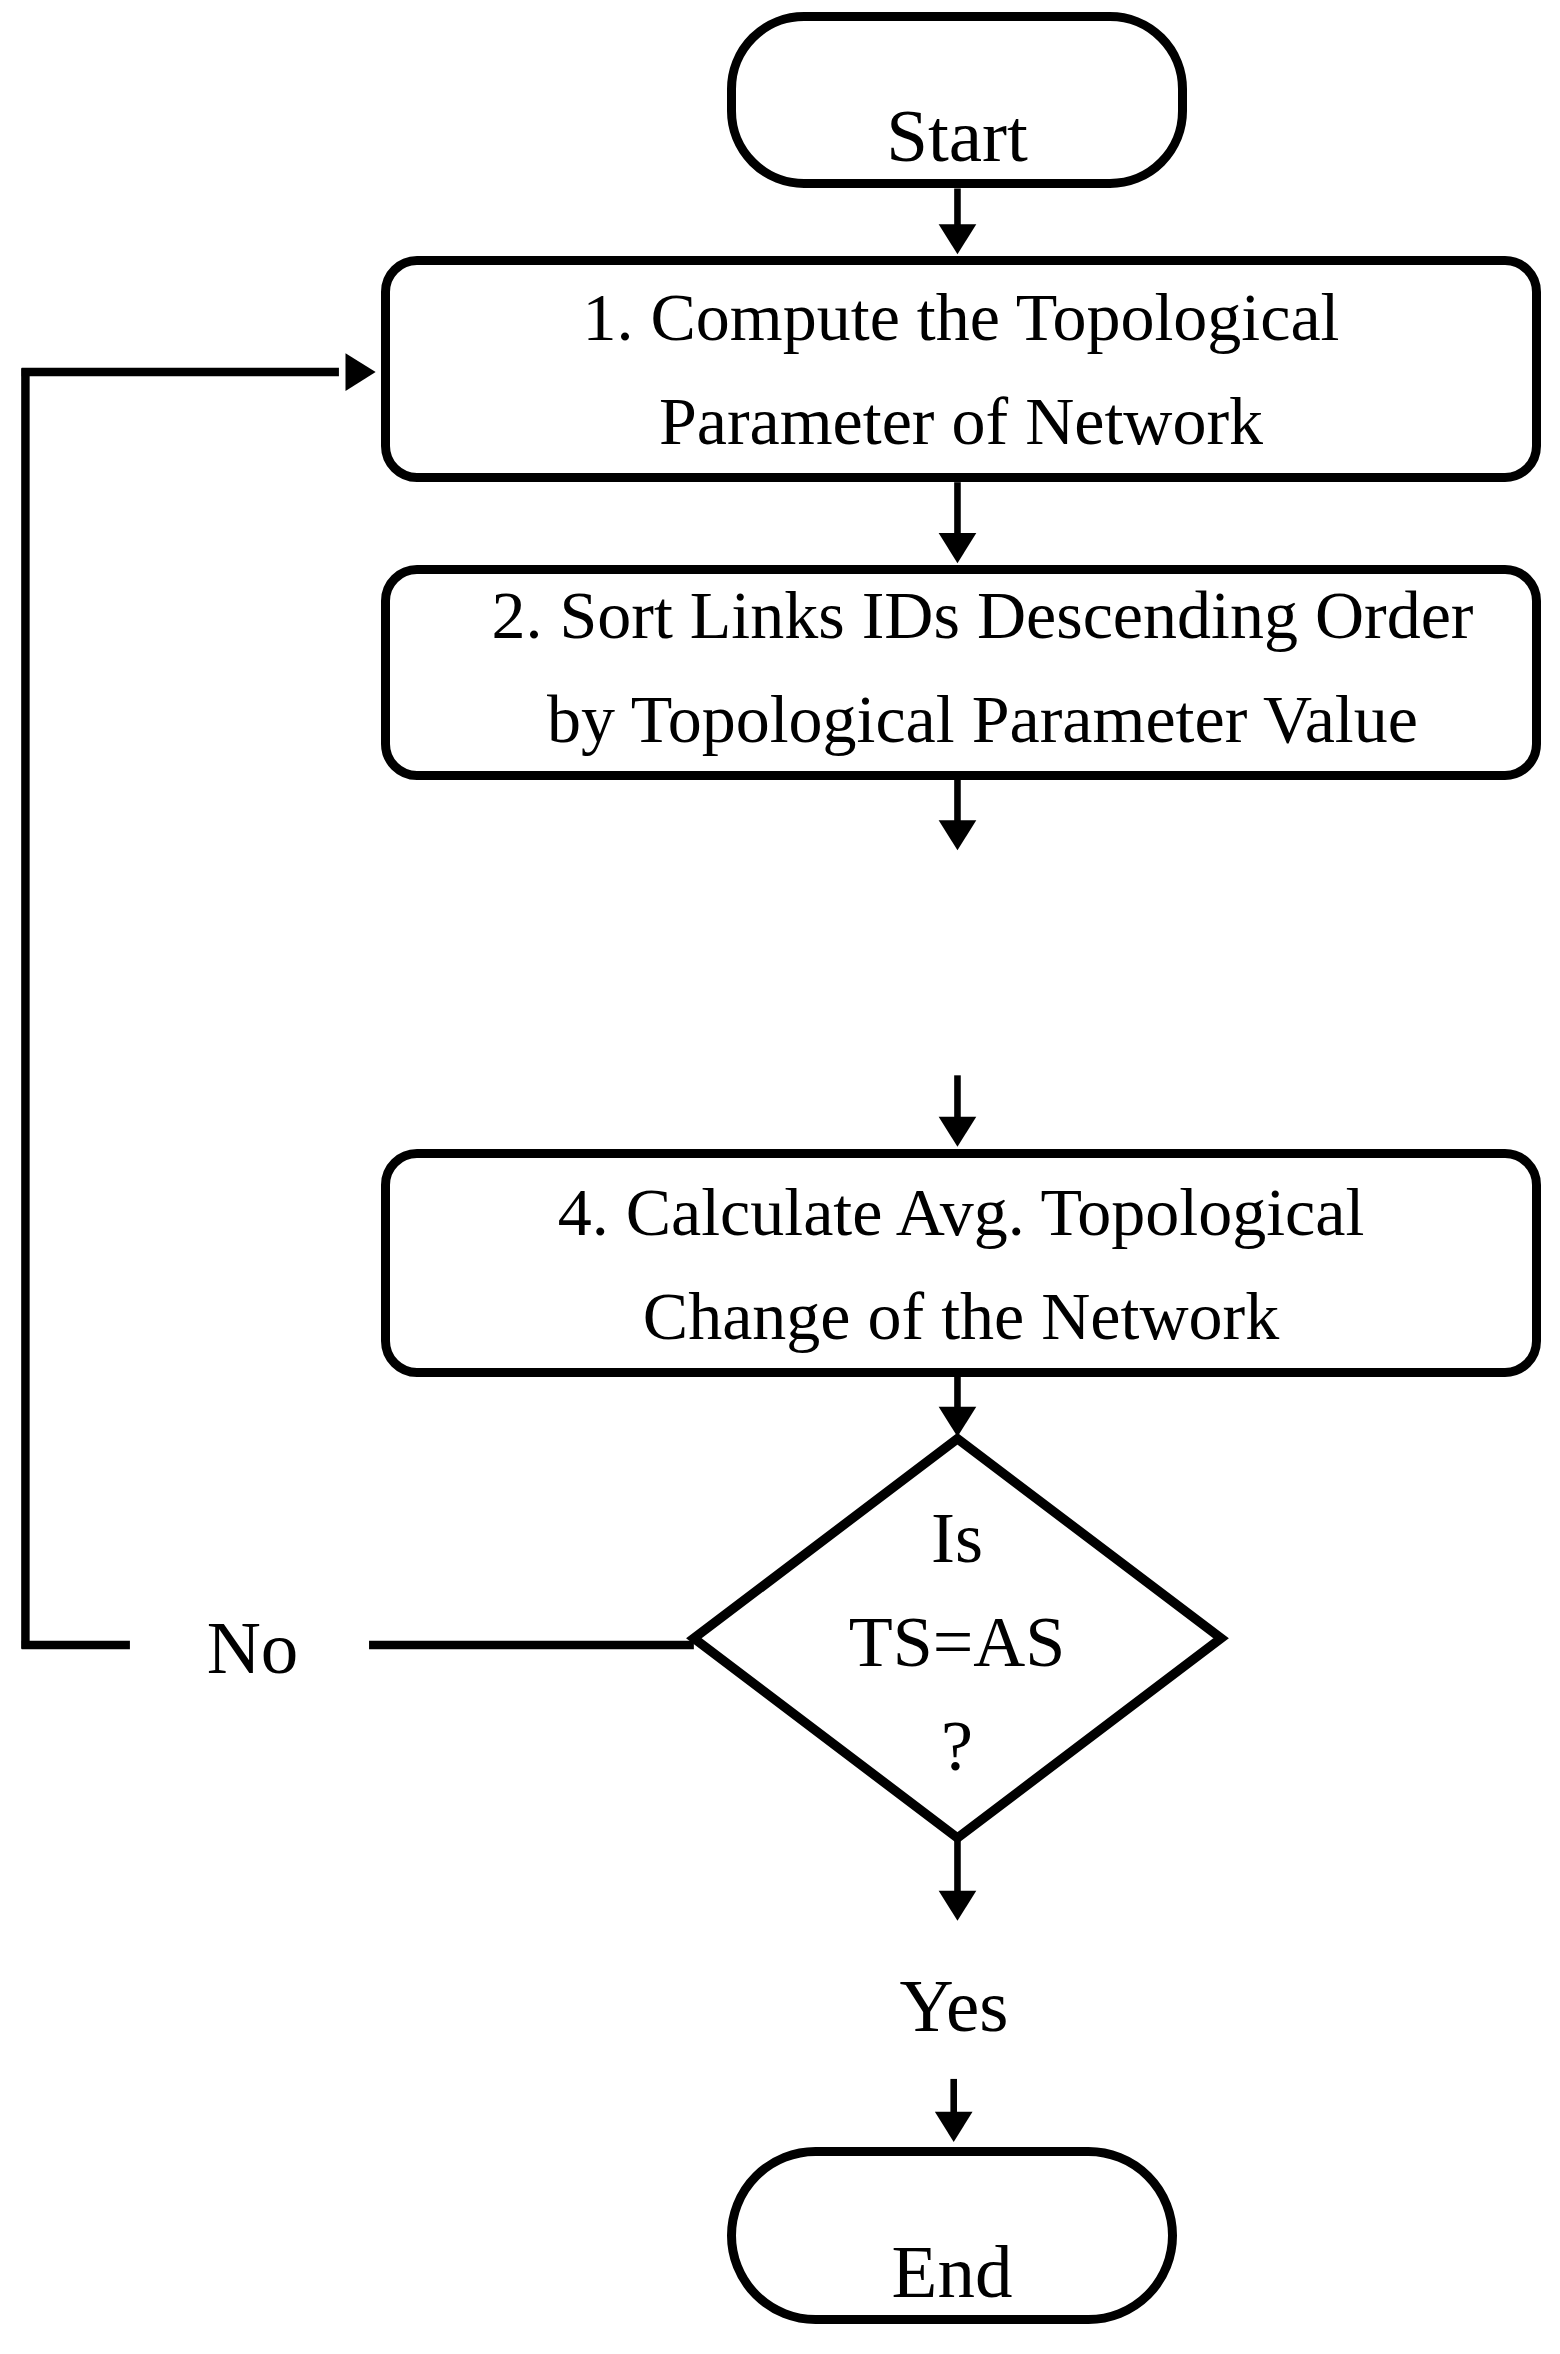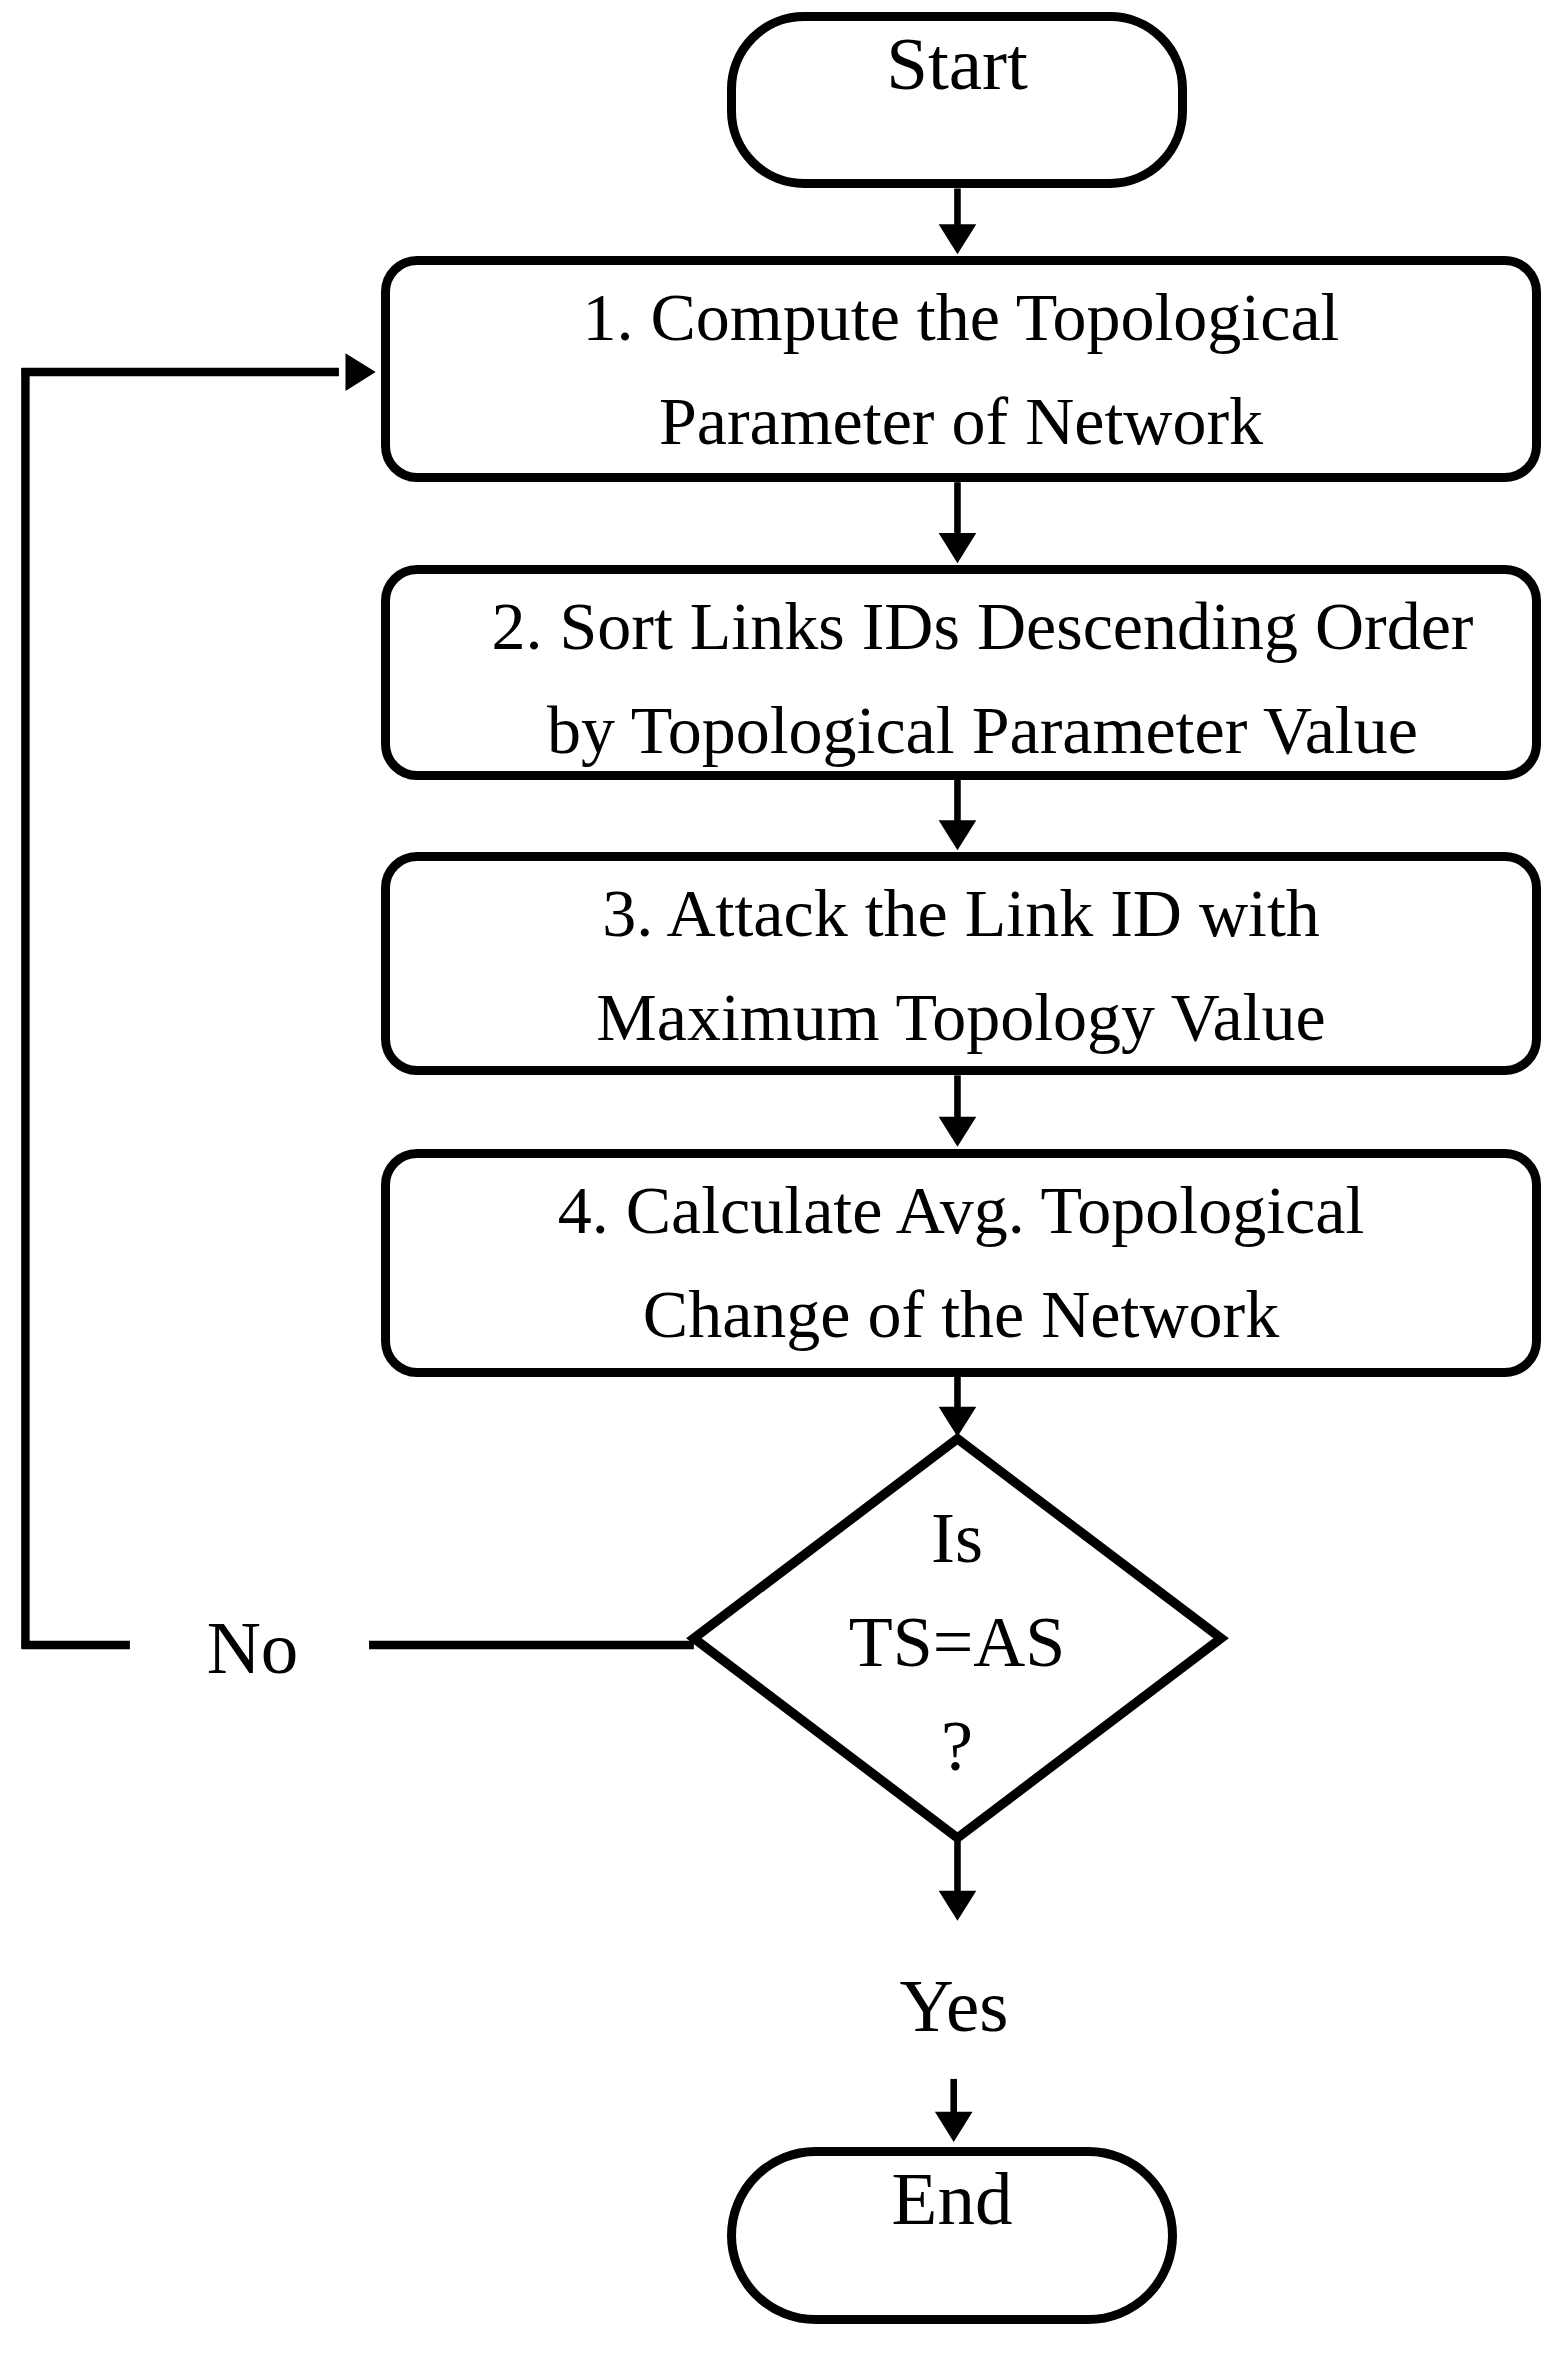--- a/index.html
+++ b/index.html
@@ -17,21 +17,21 @@
     width: 1560px; height: 2354px;
   }
   .node {
     position: absolute;
     box-sizing: border-box;
     border: 9.4px solid var(--ink, #000000);
     background: #ffffff;
     display: flex;
     flex-direction: column;
     align-items: center;
-    justify-content: flex-start;
+    justify-content: flex-end;
     text-align: center;
   }
   .terminator {
     border-radius: 77px;
     font-size: 75px;
   }
   .process {
     border-radius: 36px;
     font-size: 68px;
     line-height: 104px;
@@ -121,24 +121,20 @@
   <div class="node process" style="left:381px; top:256px; width:1160px; height:226px;">
     <span>1. Compute the Topological</span>
     <span>Parameter of Network</span>
   </div>
 
   <div class="node process" style="left:381px; top:565px; width:1160px; height:215px;padding-left:43px;">
     <span>2. Sort Links IDs Descending Order</span>
     <span>by Topological Parameter Value</span>
   </div>
 
-  <div class="node process" style="left:381px; top:852px; width:1160px; height:223px;">
-    <span>3. Attack the Link ID with</span>
-    <span>Maximum Topology Value</span>
-  </div>
 
   <div class="node process" style="left:381px; top:1149px; width:1160px; height:228px;">
     <span>4. Calculate Avg. Topological</span>
     <span>Change of the Network</span>
   </div>
 
   <div class="decision-label" style="left:816px; top:1486px; width:282px; height:306px;">
     <span>Is</span>
     <span>TS=AS</span>
     <span>?</span>

